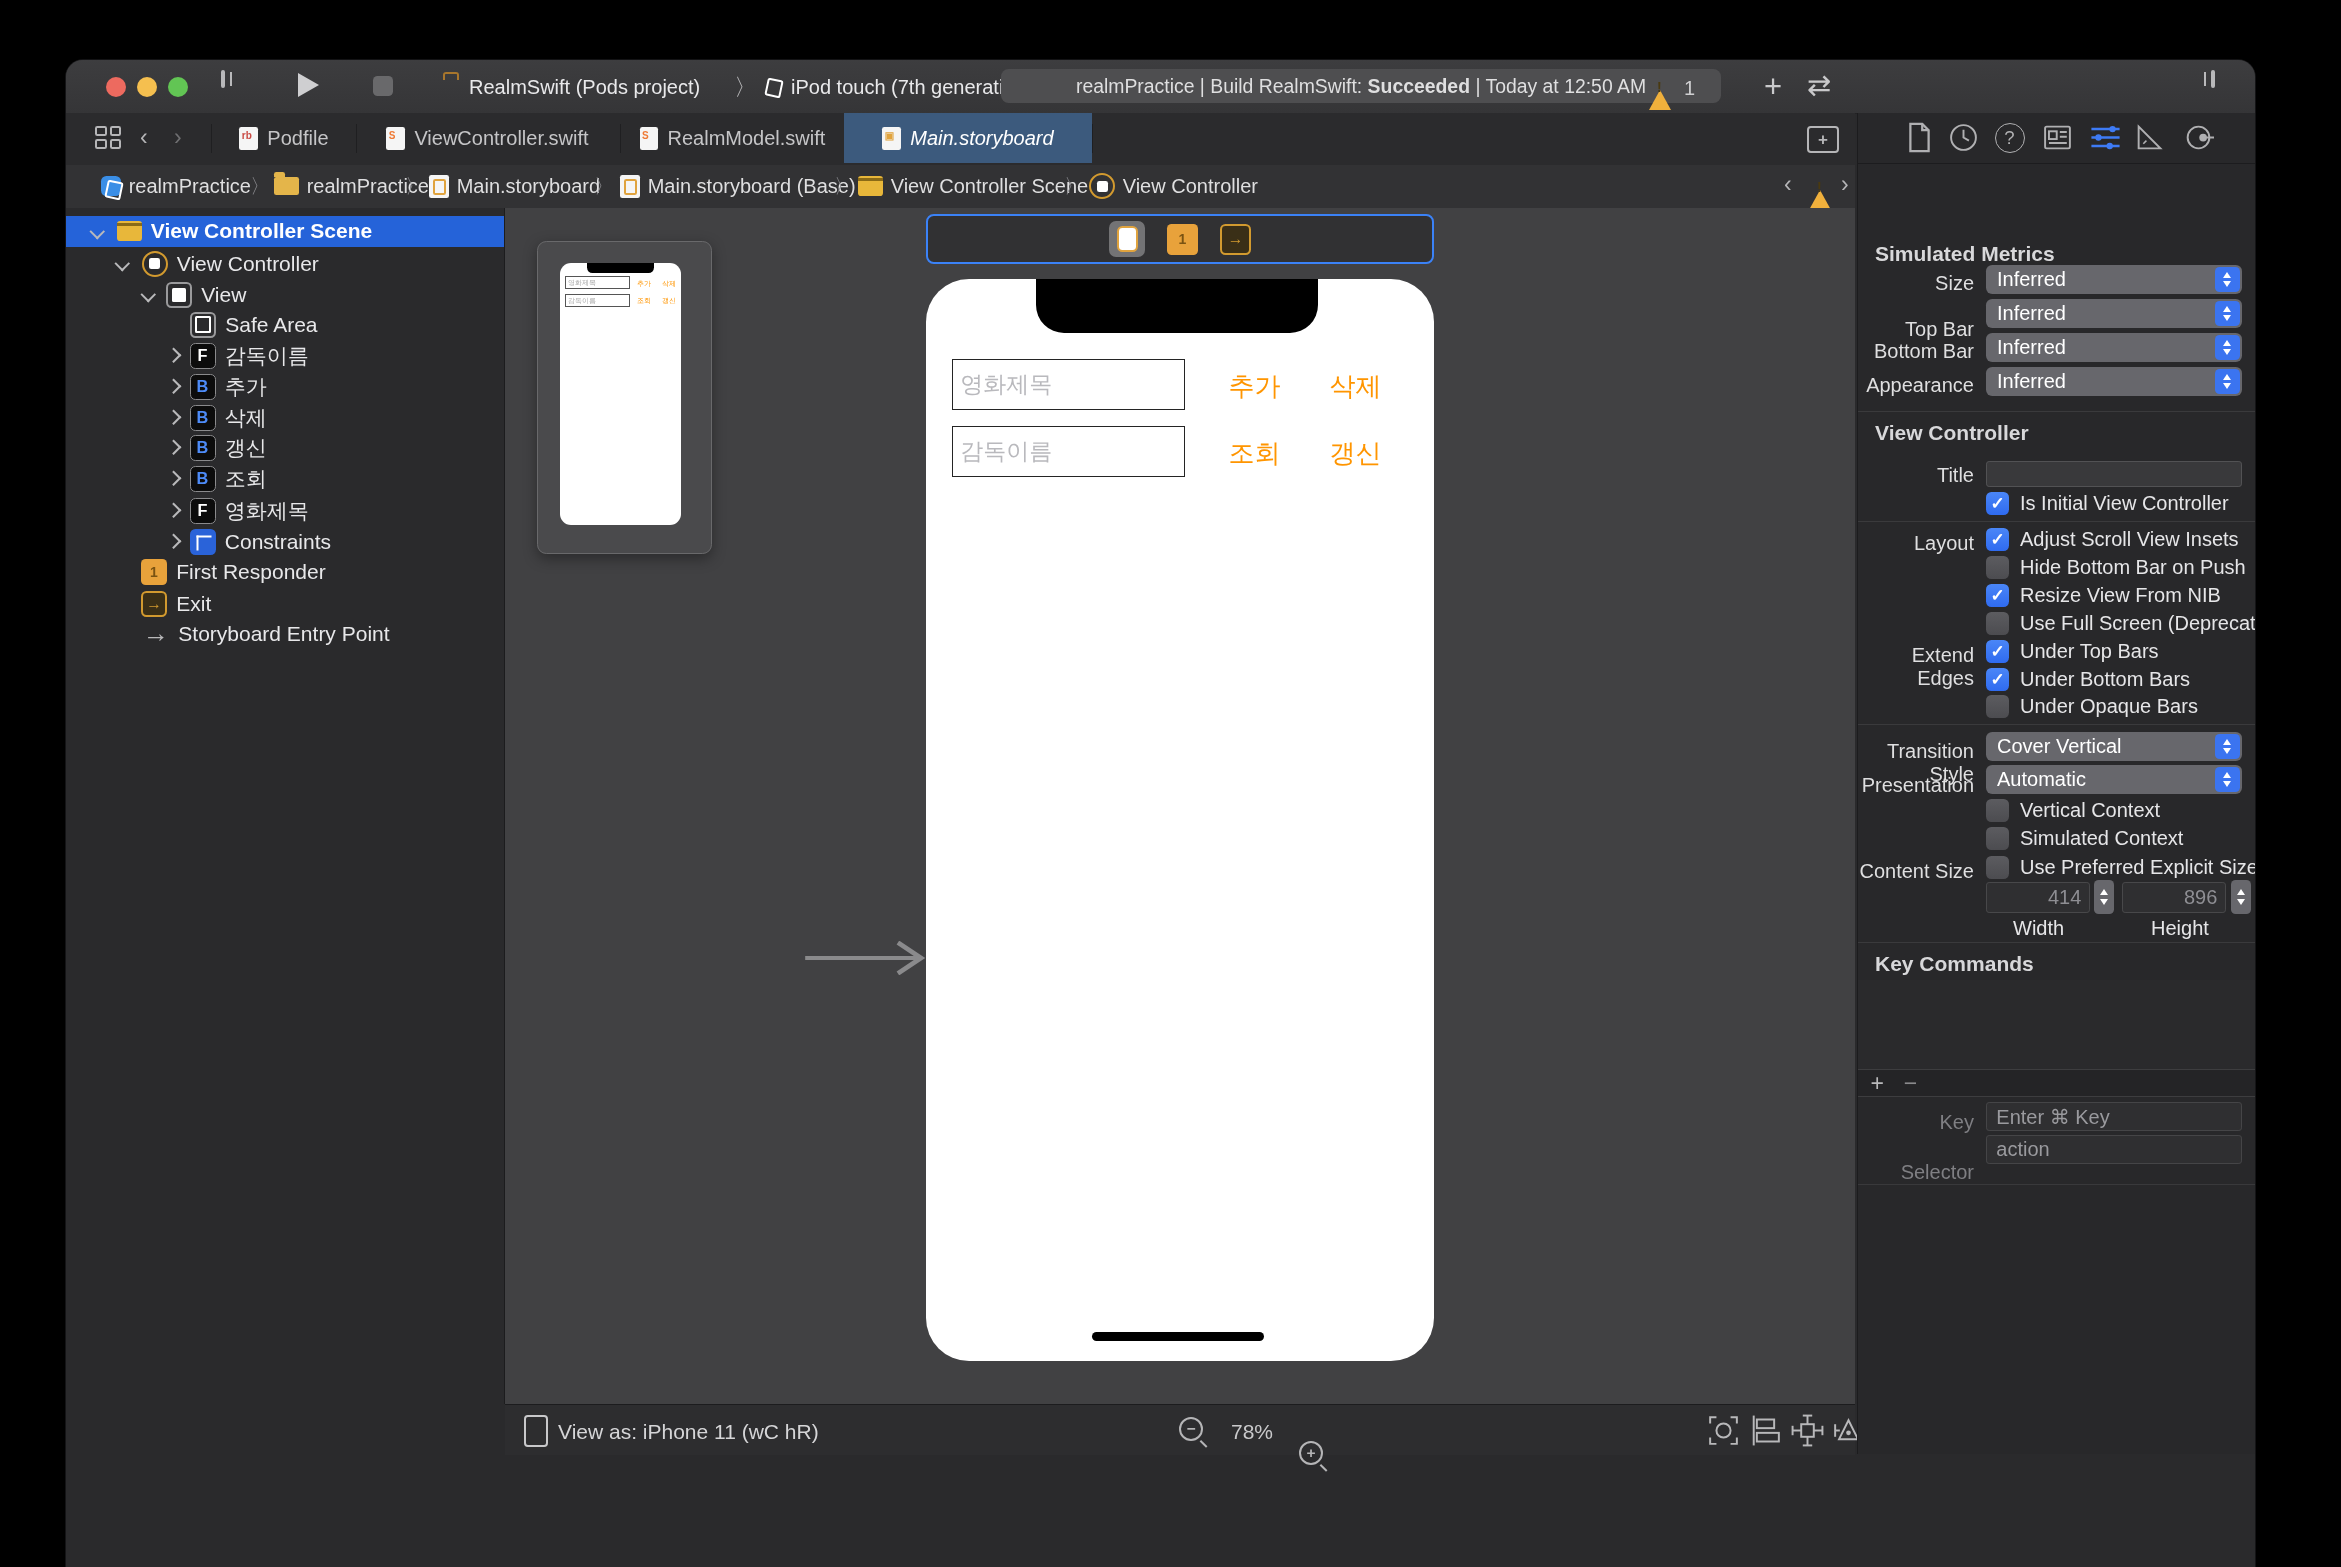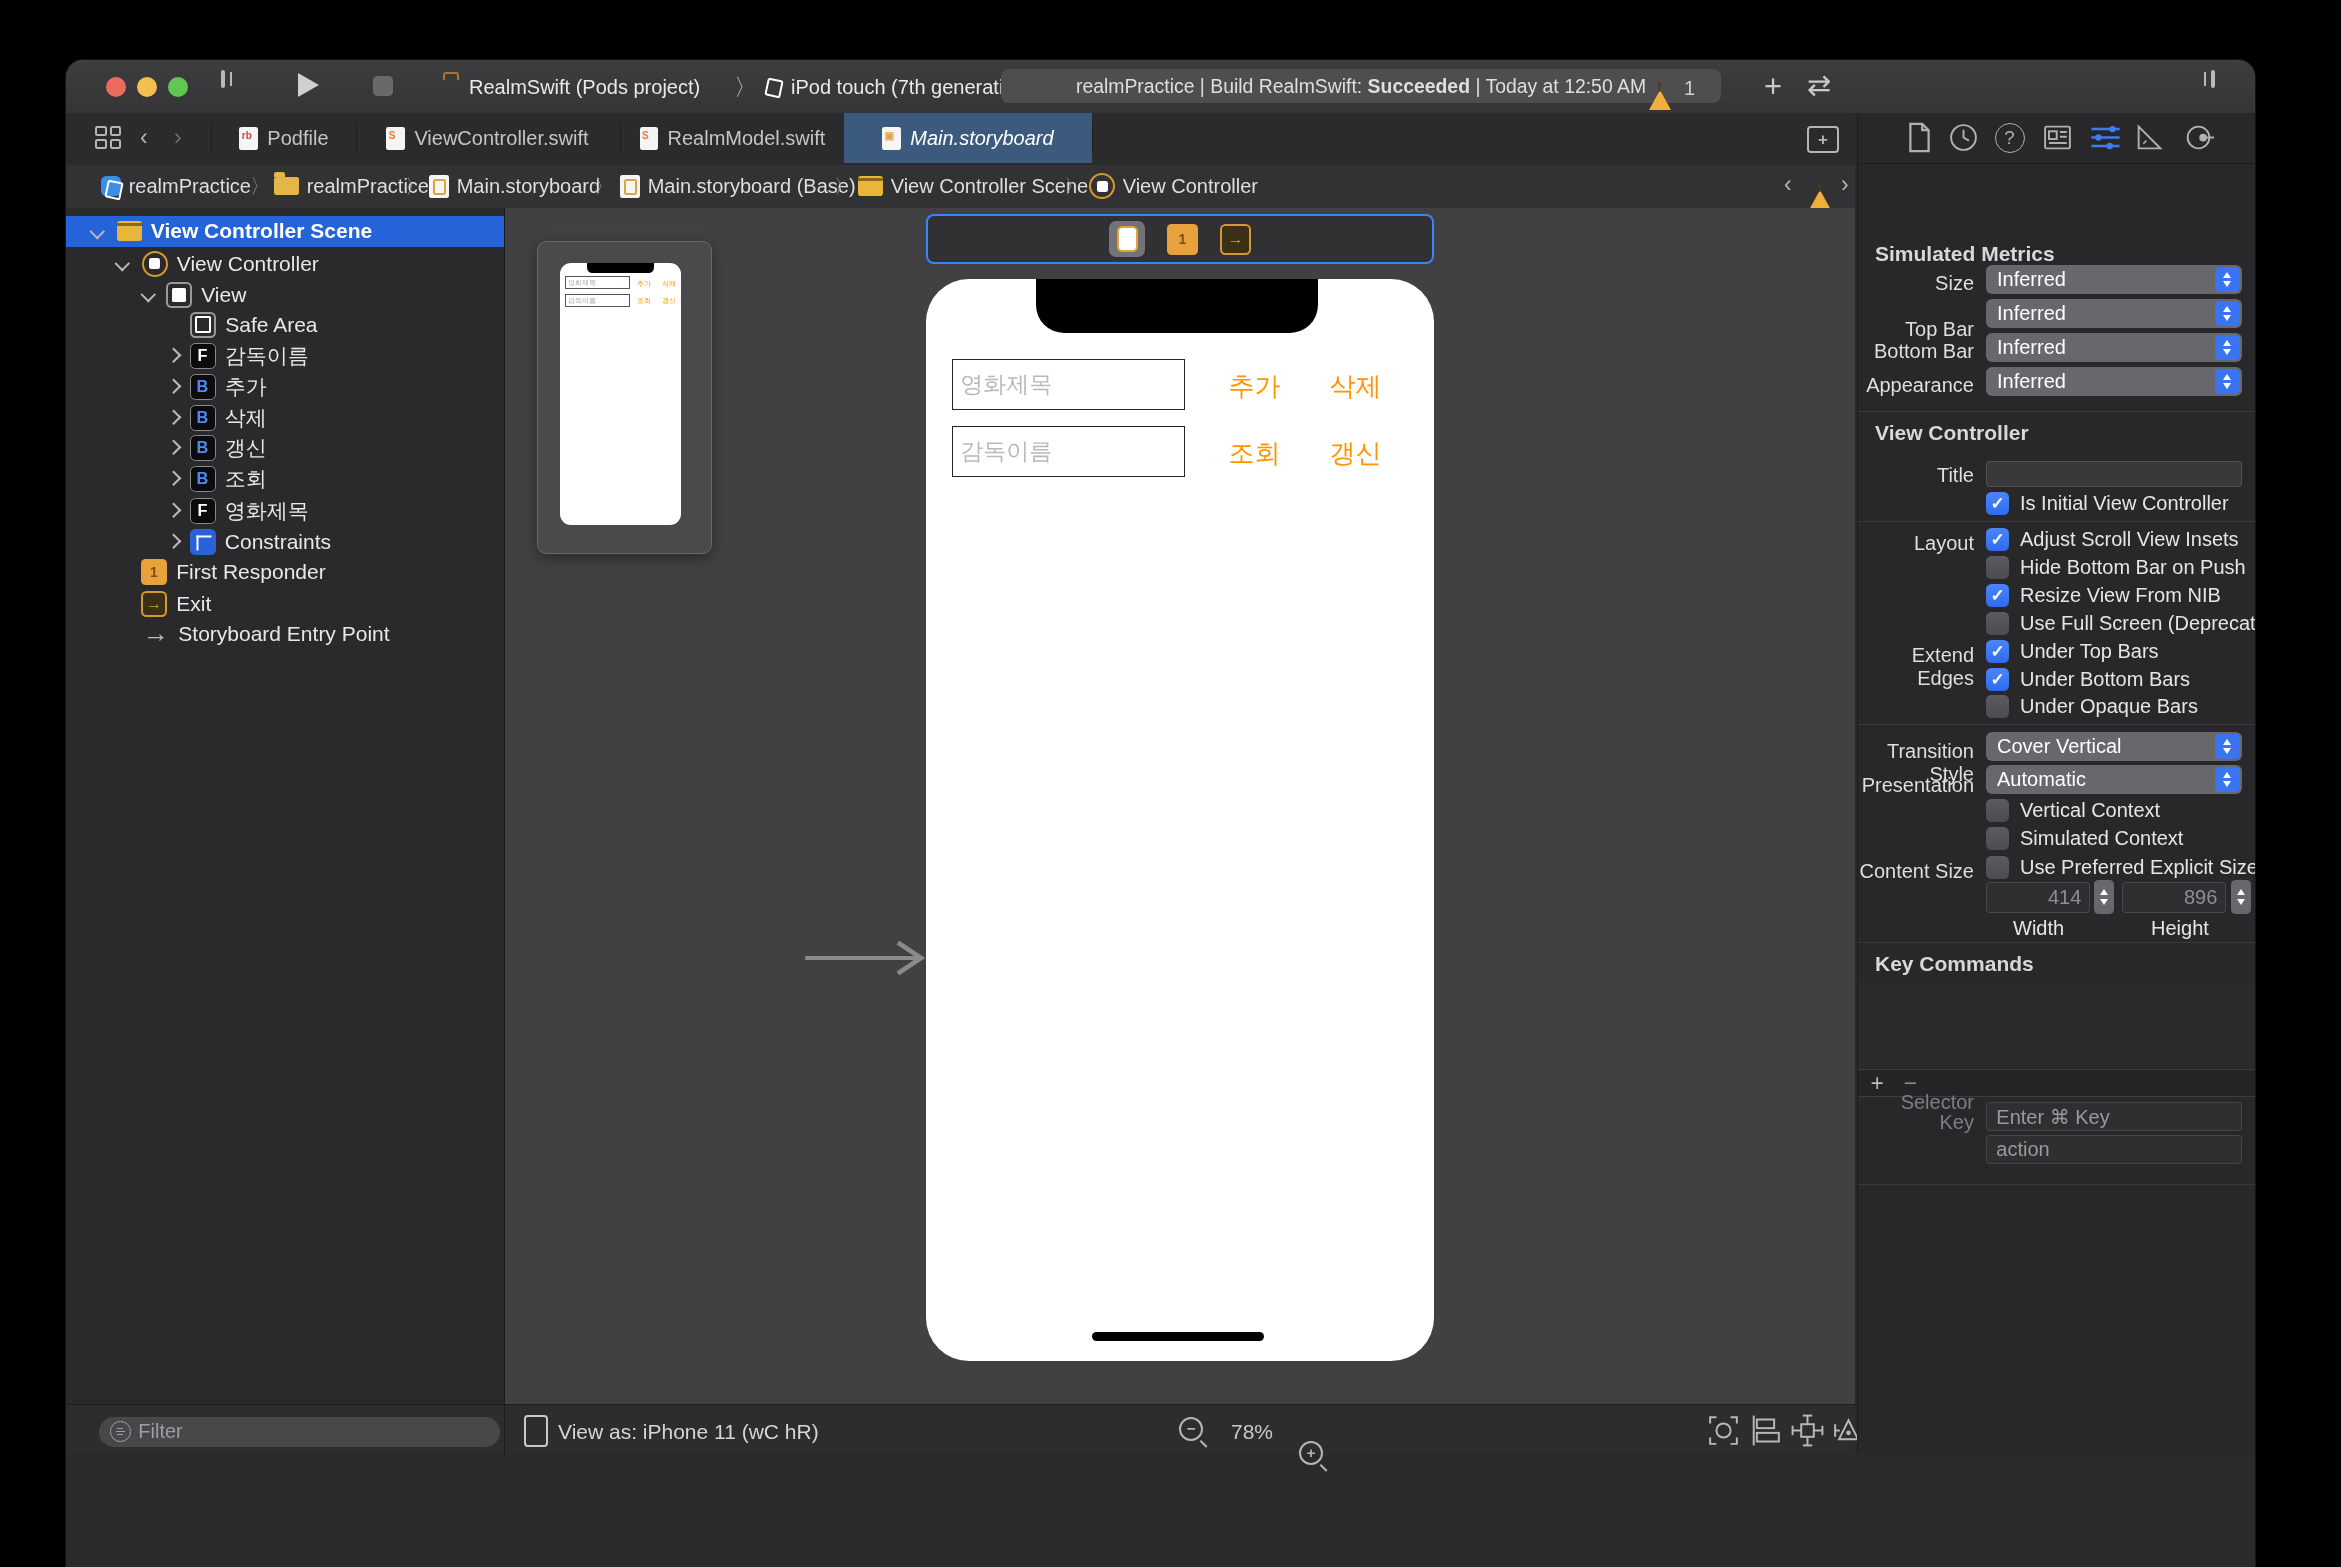--- a/index.html
+++ b/index.html
@@ -332,30 +332,20 @@
     <div class="trow" style="top:380px">
       <span class="ti ti-exit" style="margin-left:75px">→</span>
       <span class="lbl" style="margin-left:9.3px">Exit</span>
     </div>
     <div class="trow" style="top:410px">
       <span style="margin-left:77px;color:#b9b9bb;font-size:26px">→</span>
       <span class="lbl" style="margin-left:9.3px">Storyboard Entry Point</span>
     </div>
   </div>
 
-  <div class="filterbar">
-    <div class="filterpill">
-      <span class="circlelines">
-            <b></b>
-            <b></b>
-            <b></b>
-          </span>
-      <span class="txt" style="color:#9f9fa3">Filter</span>
-    </div>
-  </div>
 
   <div id="canvas">
 
     <div id="thumb">
       <div id="thumb-screen">
         <div id="thumb-notch"></div>
         <div class="mini-field" style="top:13px">영화제목</div>
         <div class="mini-field" style="top:31px">감독이름</div>
         <span class="mini-btn" style="left:77px;top:15.5px">추가</span>
         <span class="mini-btn" style="left:102px;top:15.5px">삭제</span>
@@ -613,21 +603,21 @@
     <span class="abs sechead" style="left:17px;top:839px">Key Commands</span>
 
     <div class="abs" style="left:0;top:867px;width:100%;height:89px;background:#2a2a2c"></div>
     <div class="pmbar">
       <span>+</span>
       <span style="color:#8a8a8c">−</span>
     </div>
 
     <span class="ilabel dis" style="left:0;top:998px">Key</span>
     <div class="kfield" style="top:989px">Enter ⌘ Key</div>
-    <span class="ilabel dis" style="left:0;top:978px">Selector</span>
+    <span class="ilabel dis" style="left:0;top:1048px">Selector</span>
     <div class="kfield" style="top:1022px">action</div>
 
     <span class="hline" style="top:1071px;border-top-color:#39393b"></span>
   </div>
 
 </div>
 </div>
 
 
 </body></html>

